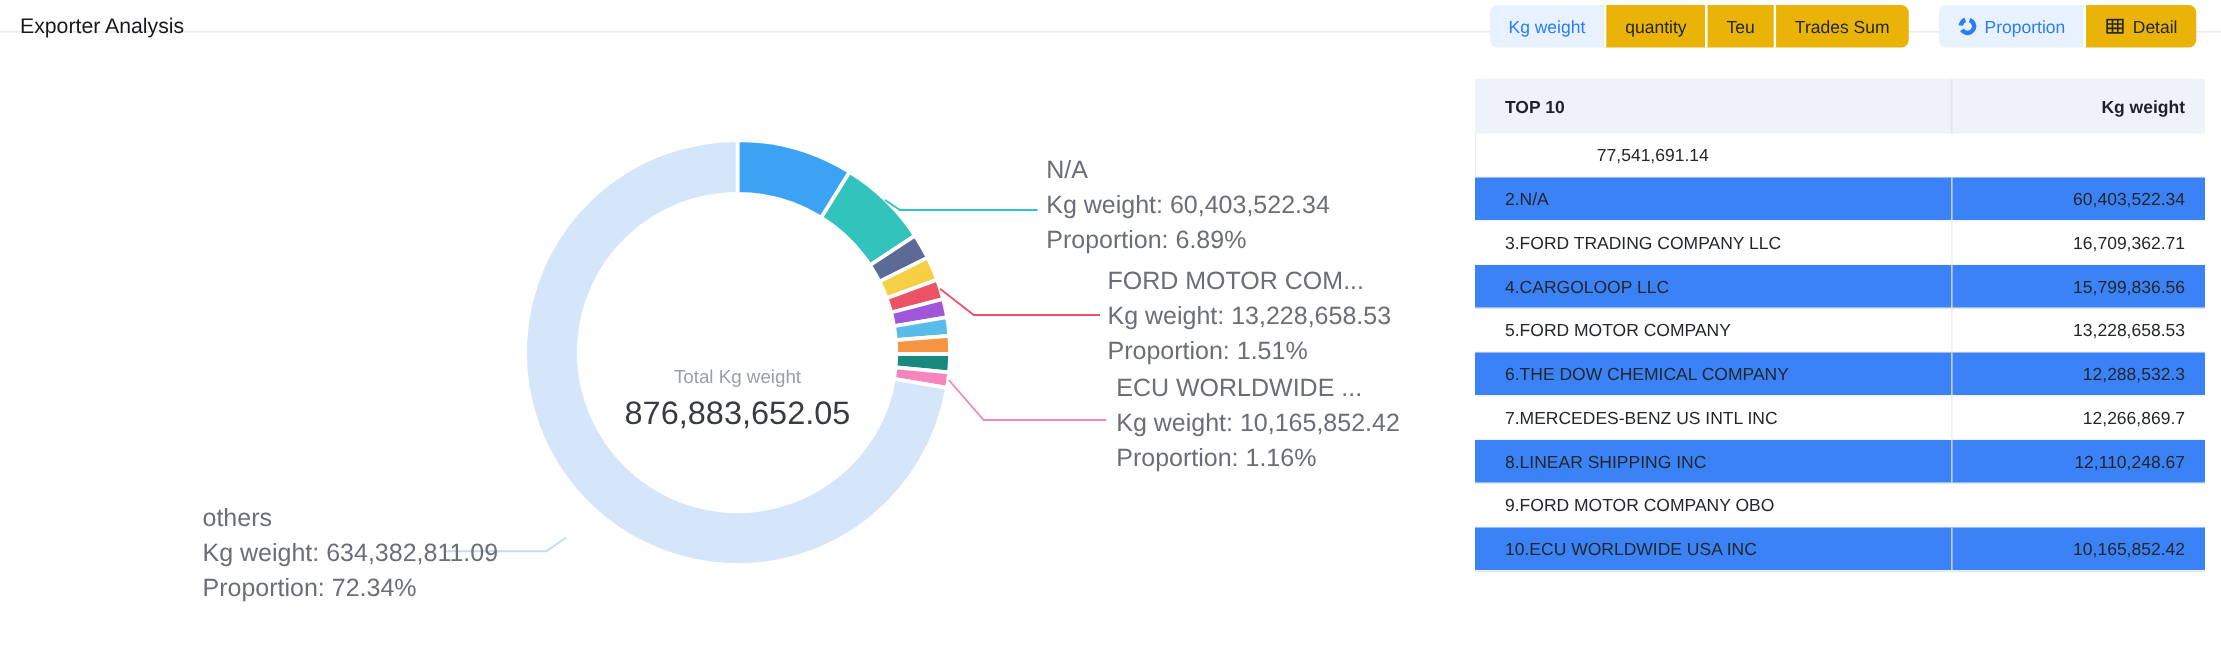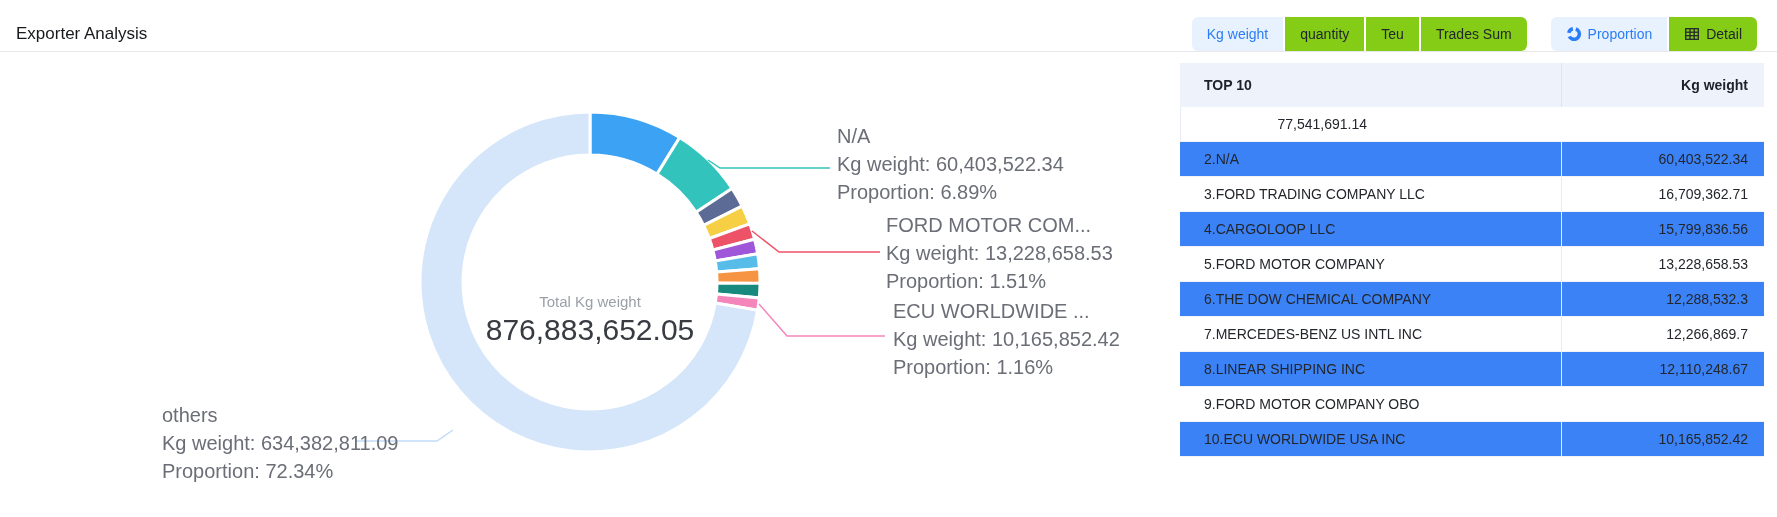--- a/index.html
+++ b/index.html
@@ -1,41 +1,41 @@
 <!DOCTYPE html>
 <html><head>
 <meta charset="utf-8">
 <style>
   * { margin:0; padding:0; box-sizing:border-box; }
   html,body { width:1777px; height:517px; background:#fff; overflow:hidden;
     font-family:"Liberation Sans","DejaVu Sans",sans-serif; }
 
   
-  .header { position:relative; height:52px; display:flex; align-items:center;
+  .header { position:relative; height:26px; display:flex; align-items:center;
     padding:16px 20px 0 16px; border-bottom:1px solid #e6e8eb; background:#fff; z-index:5; }
   .page-title { font-size:17px; font-weight:500; color:#17191c; }
   .header-spacer { flex:1; }
   .tabs-group { display:flex; }
   .tabs-group + .tabs-group { margin-left:24px; }
   .tab-btn { height:34px; padding:0 15px; font-size:14px; border:none; cursor:pointer;
-    background:#84cc16; color:#23262d; display:flex; align-items:center; gap:6px;
+    background:#eab308; color:#23262d; display:flex; align-items:center; gap:6px;
     font-family:inherit; white-space:nowrap; }
   .tabs-group .tab-btn + .tab-btn { border-left:2px solid #fff; }
   .tabs-group .tab-btn:first-child { border-radius:6px 0 0 6px; }
   .tabs-group .tab-btn:last-child { border-radius:0 6px 6px 0; }
   .tab-btn.active { background:#e8f2fe; color:#2b7cf7; }
   .tab-icon { display:inline-flex; width:16px; height:16px; }
 
   
   .chart-svg { position:absolute; left:0; top:0; width:1170px; height:517px; pointer-events:none; }
   .chart-svg path.slice { pointer-events:auto; }
   .slice-label { position:absolute; font-size:20px; line-height:28px; color:#6b6e76; white-space:nowrap; }
   .donut-center { position:absolute; left:440px; top:292px; width:300px; text-align:center; }
   .donut-center .c-title { font-size:15px; line-height:20px; color:#9ba0a8; }
-  .donut-center .c-total { font-size:30px; line-height:32px; color:#383b42; font-weight:500; margin-top:2px; }
+  .donut-center .c-total { font-size:26px; line-height:32px; color:#383b42; font-weight:500; margin-top:2px; }
 
   
   .top-table { position:absolute; left:1180px; top:63px; width:584px; font-size:14px; }
   .t-head { display:flex; height:44px; background:#eef2fb; align-items:center; font-weight:bold; color:#1d2129; }
   .t-row { display:flex; height:35px; align-items:center; color:#23262b;
     border-bottom:1px solid #f2f3f5; background:#fff; }
   .t-row.alt { background:#3b82f6; }
   .c-name { width:381px; padding-left:24px; overflow:hidden; white-space:nowrap; }
   .c-val  { width:203px; padding-right:16px; text-align:right; border-left:1px solid #e8ebf3;
     align-self:stretch; display:flex; align-items:center; justify-content:flex-end; }

